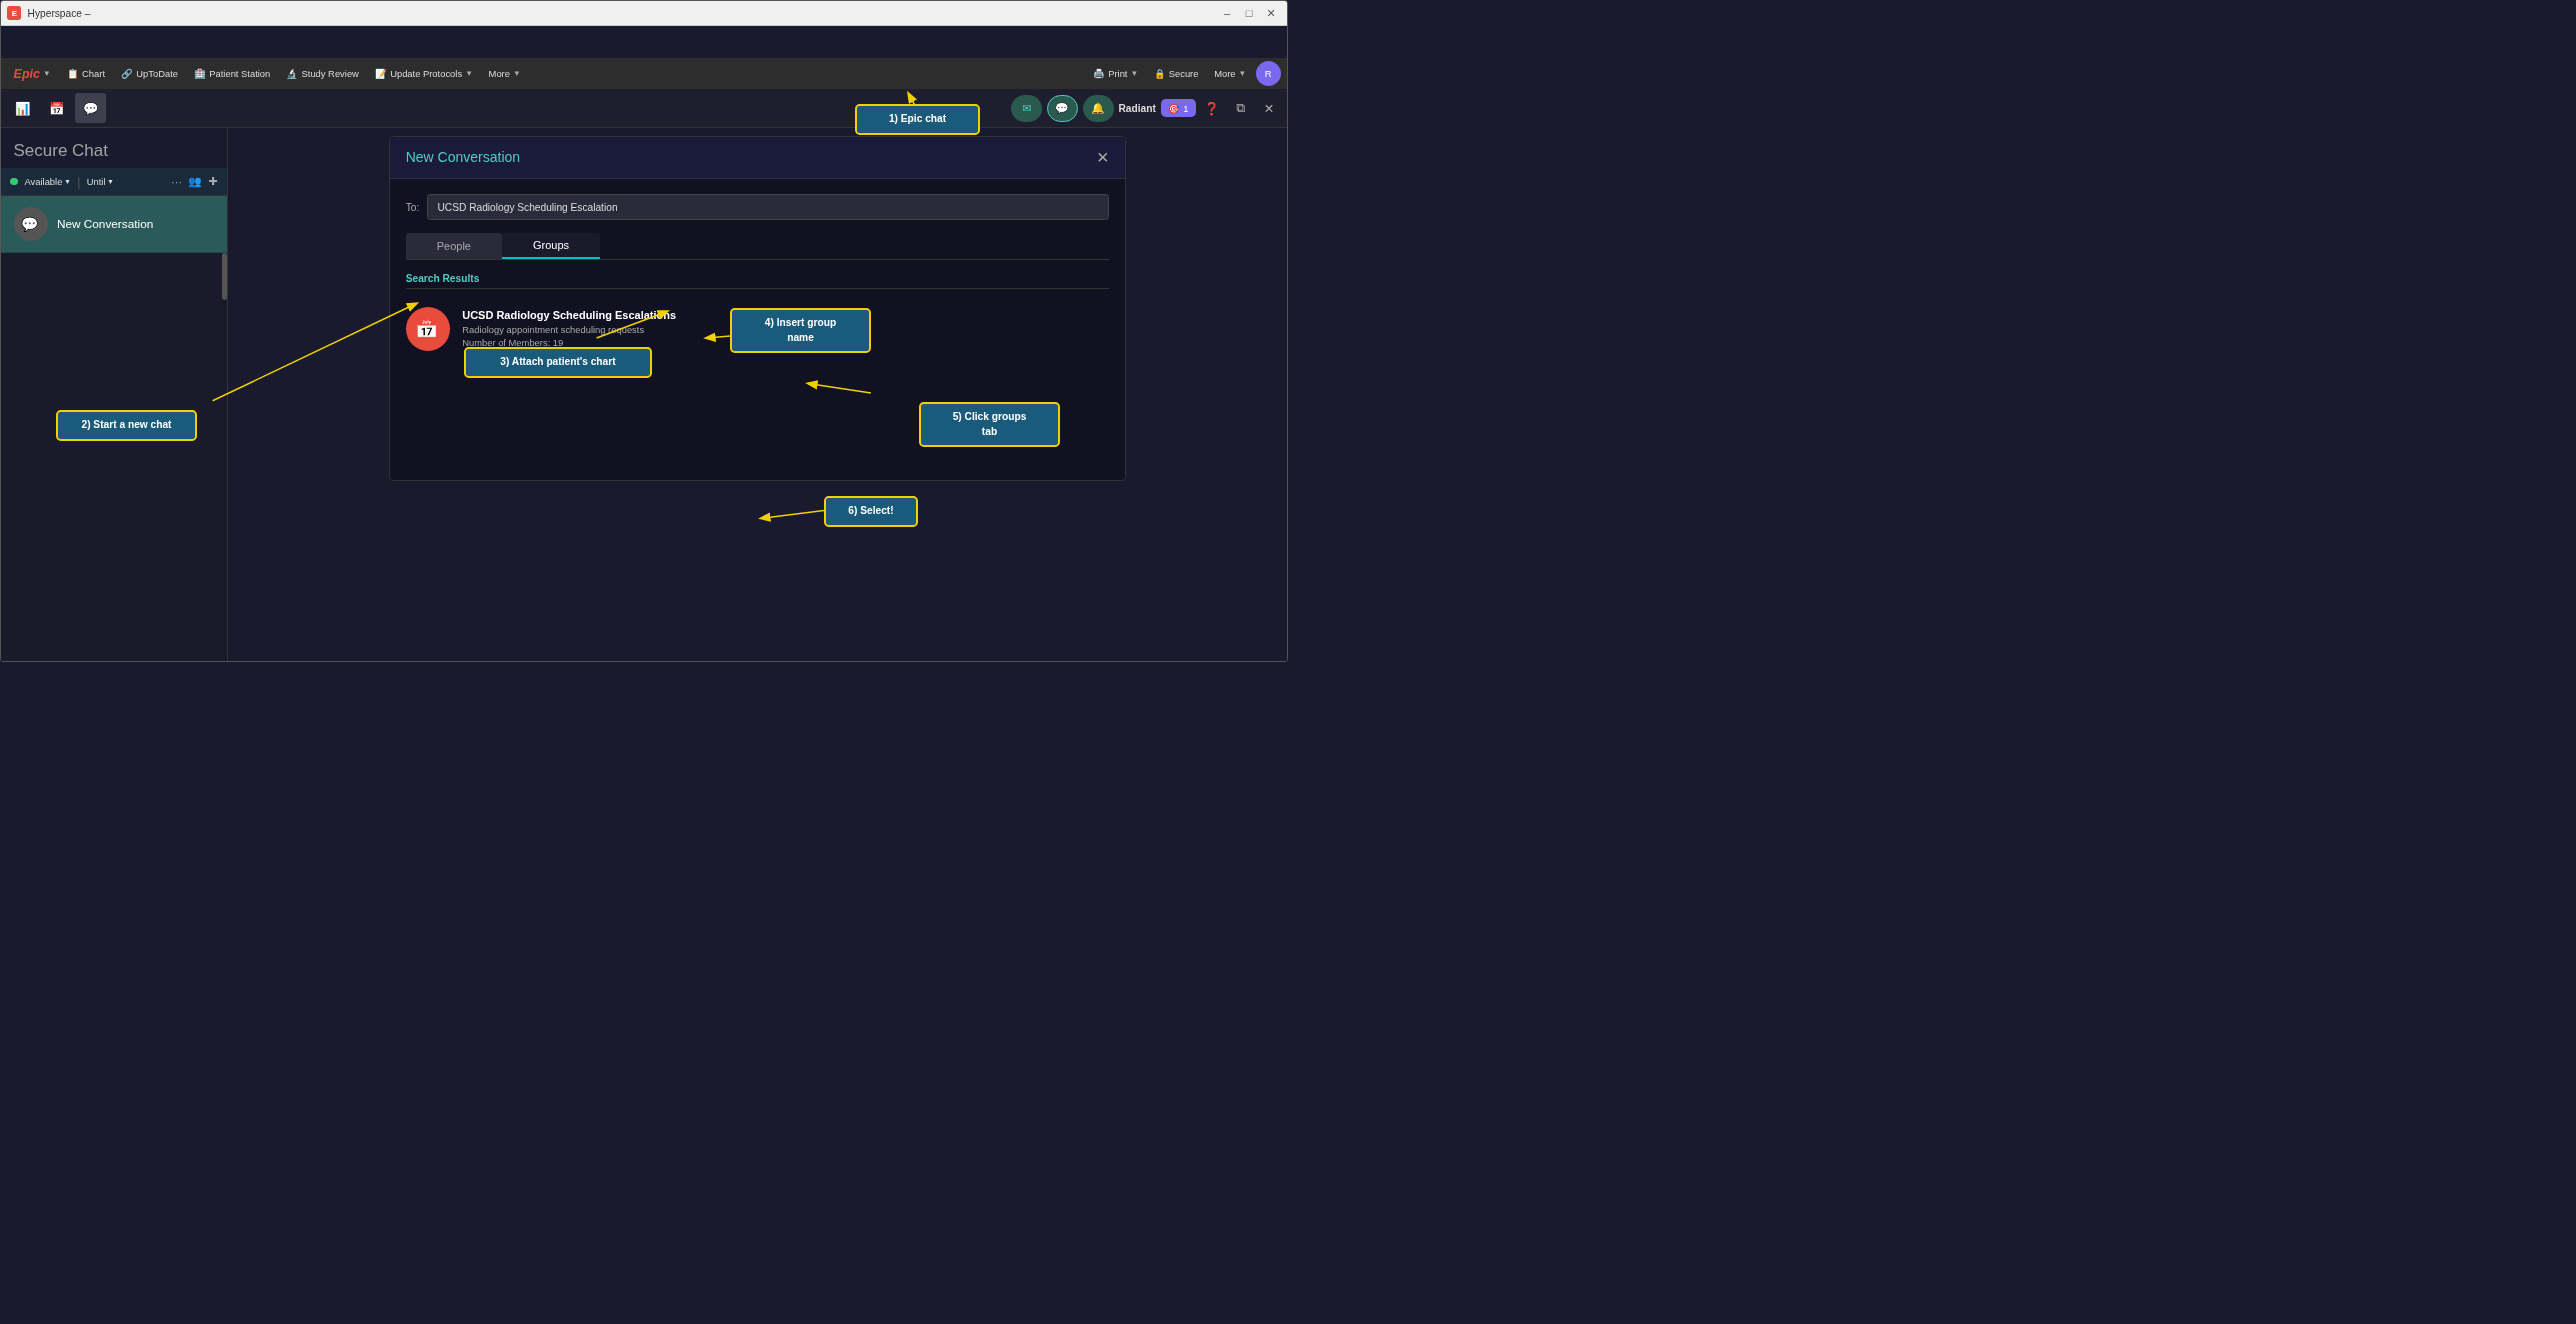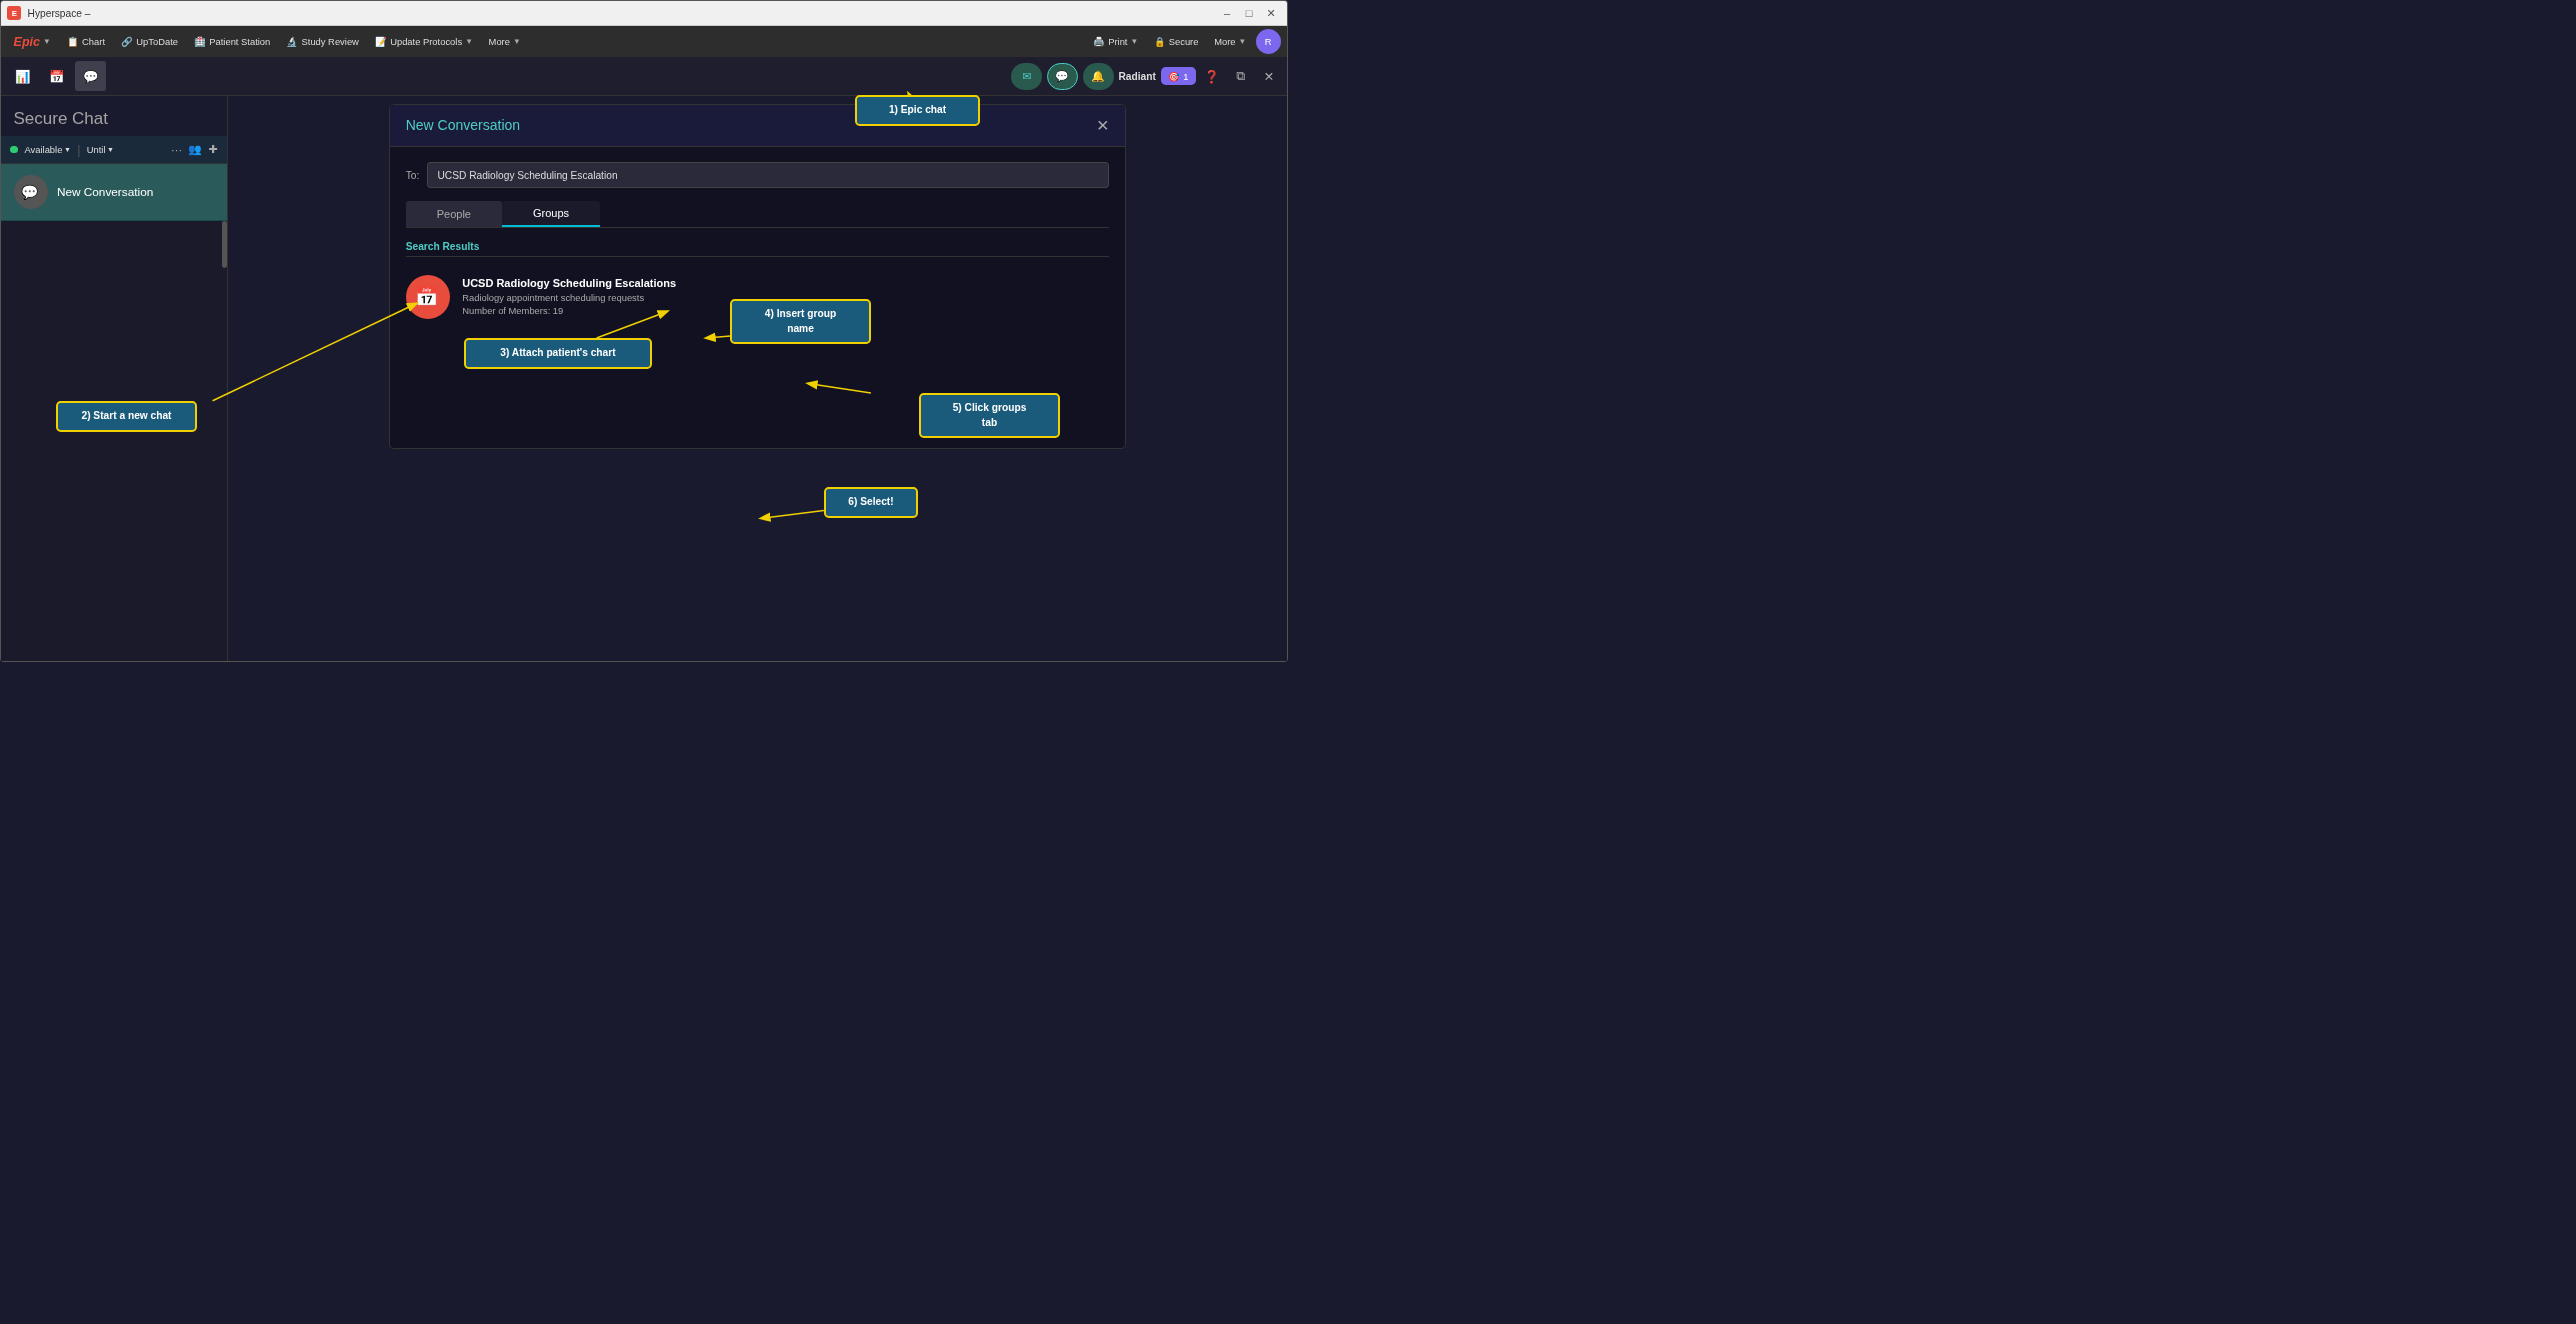--- a/index.html
+++ b/index.html
@@ -54,20 +54,21 @@
     }
 
     
     .menu-bar {
       background: #2d2d2d;
       height: 31px;
       display: flex;
       align-items: center;
       padding: 0 6.3px;
       gap: 3.1px;
+      margin-top: 32px;
     }
     .epic-logo {
       display: flex;
       align-items: center;
       gap: 3.1px;
       padding: 3.1px 6.3px;
       cursor: pointer;
       border-radius: 3.1px;
     }
     .epic-text {
@@ -452,20 +453,21 @@
       background: #1a5a7a;
       border: 2.4px solid #f0d000;
       border-radius: 4.7px;
       padding: 6.3px 9.4px;
       color: white;
       font-size: 10.2px;
       font-weight: 600;
       line-height: 1.4;
       z-index: 100;
       pointer-events: none;
+      margin-top: 9px;
     }
     .callout-1 {
       top: 94px;
       left: 854px;
       width: 125px;
       text-align: center;
     }
     .callout-2 {
       top: 400px;
       left: 55px;

